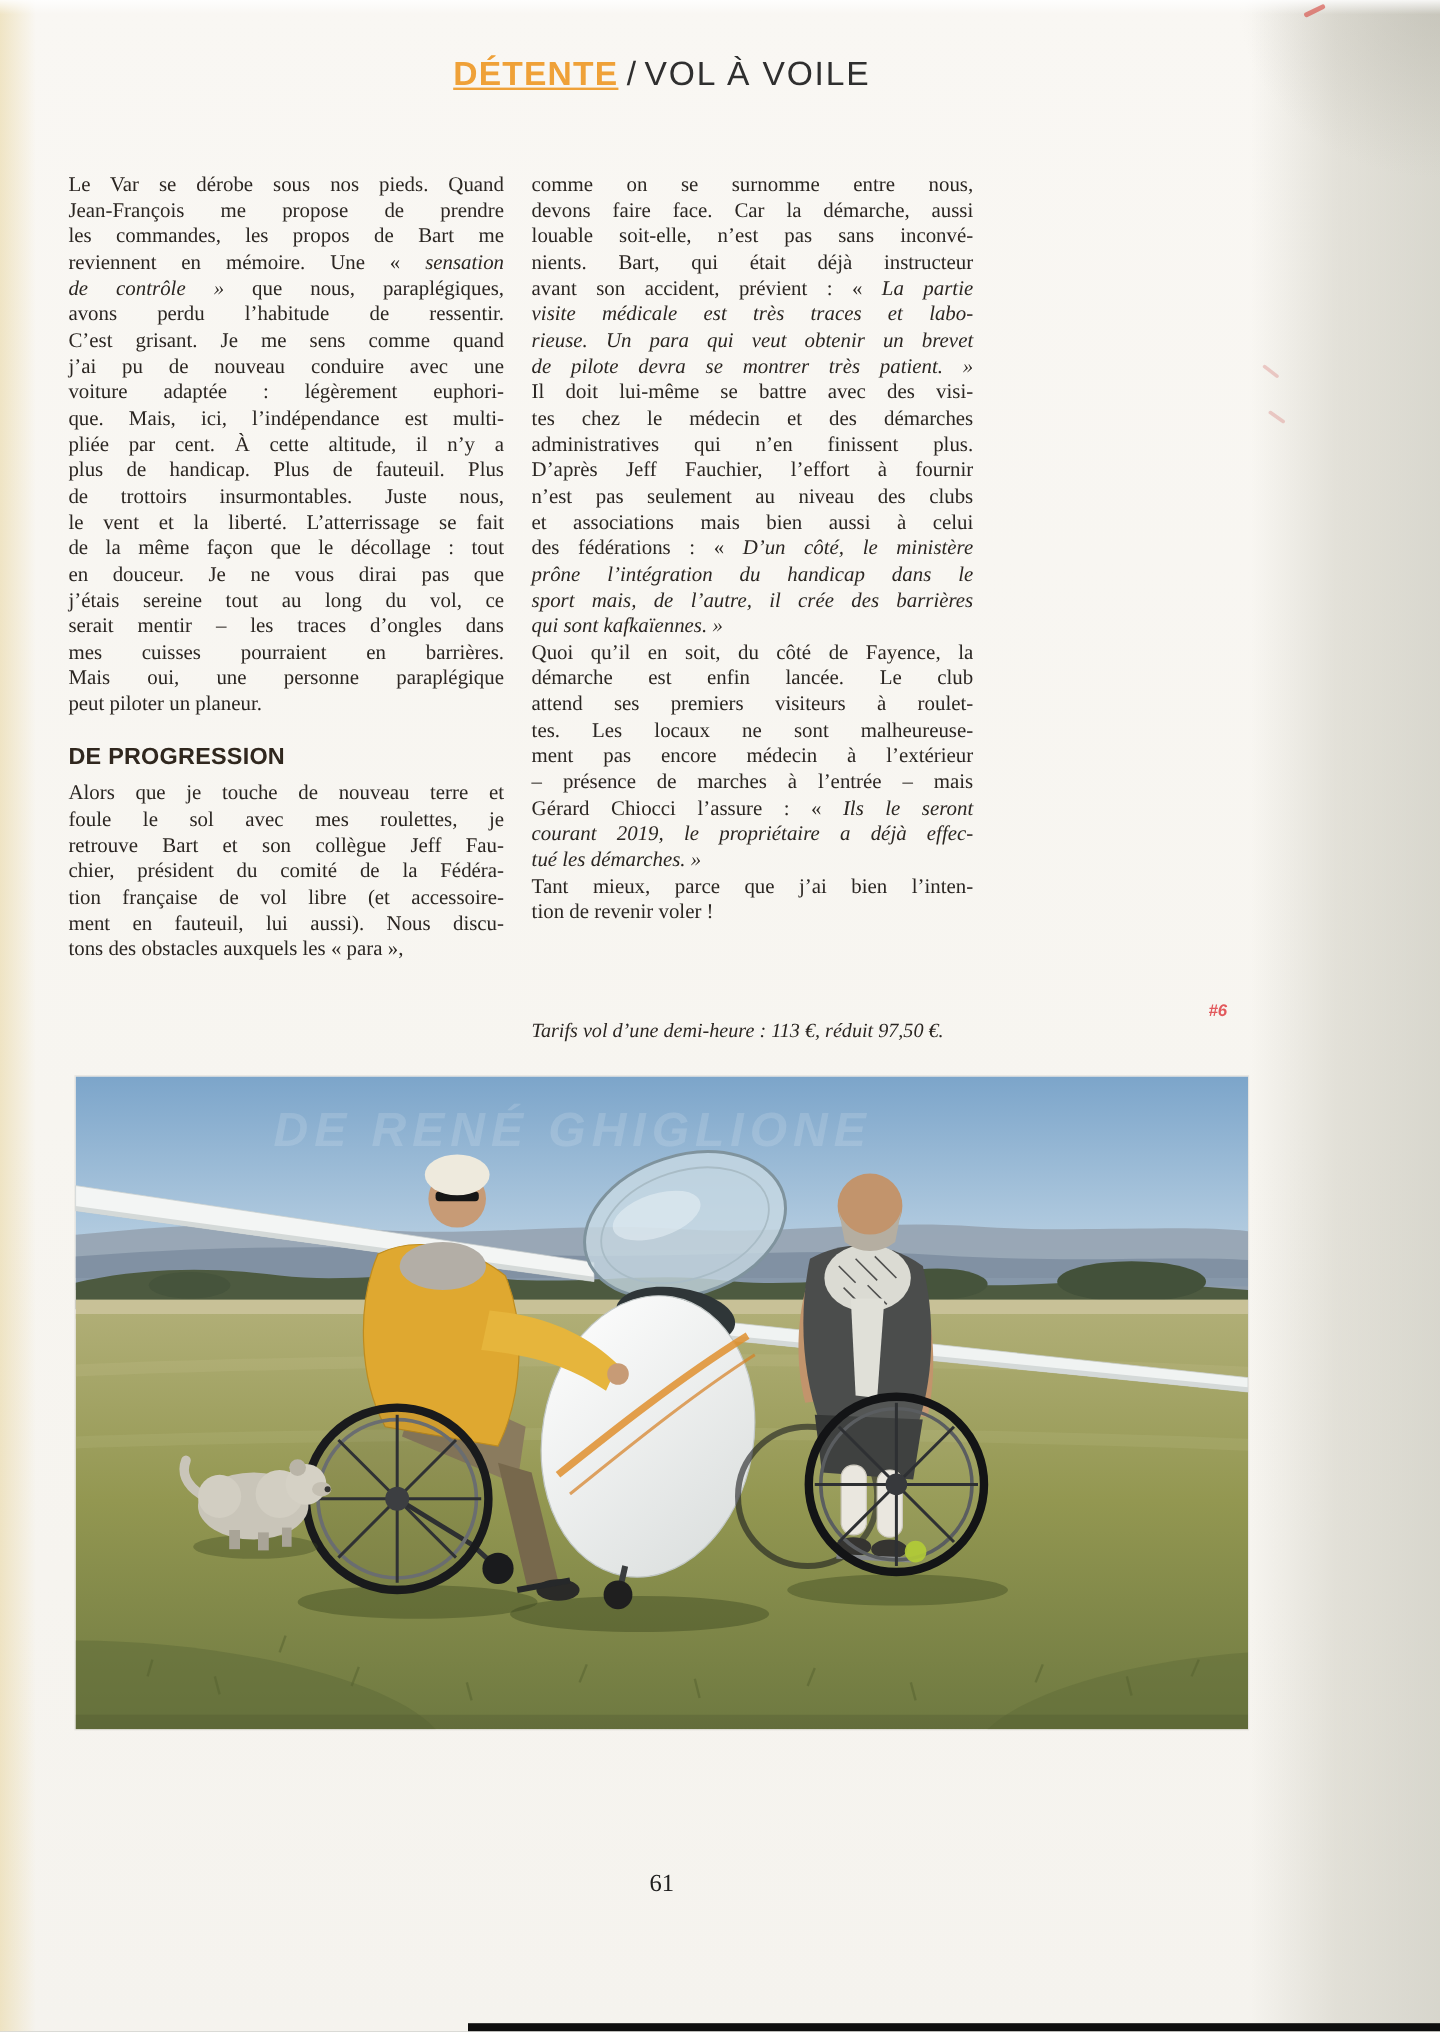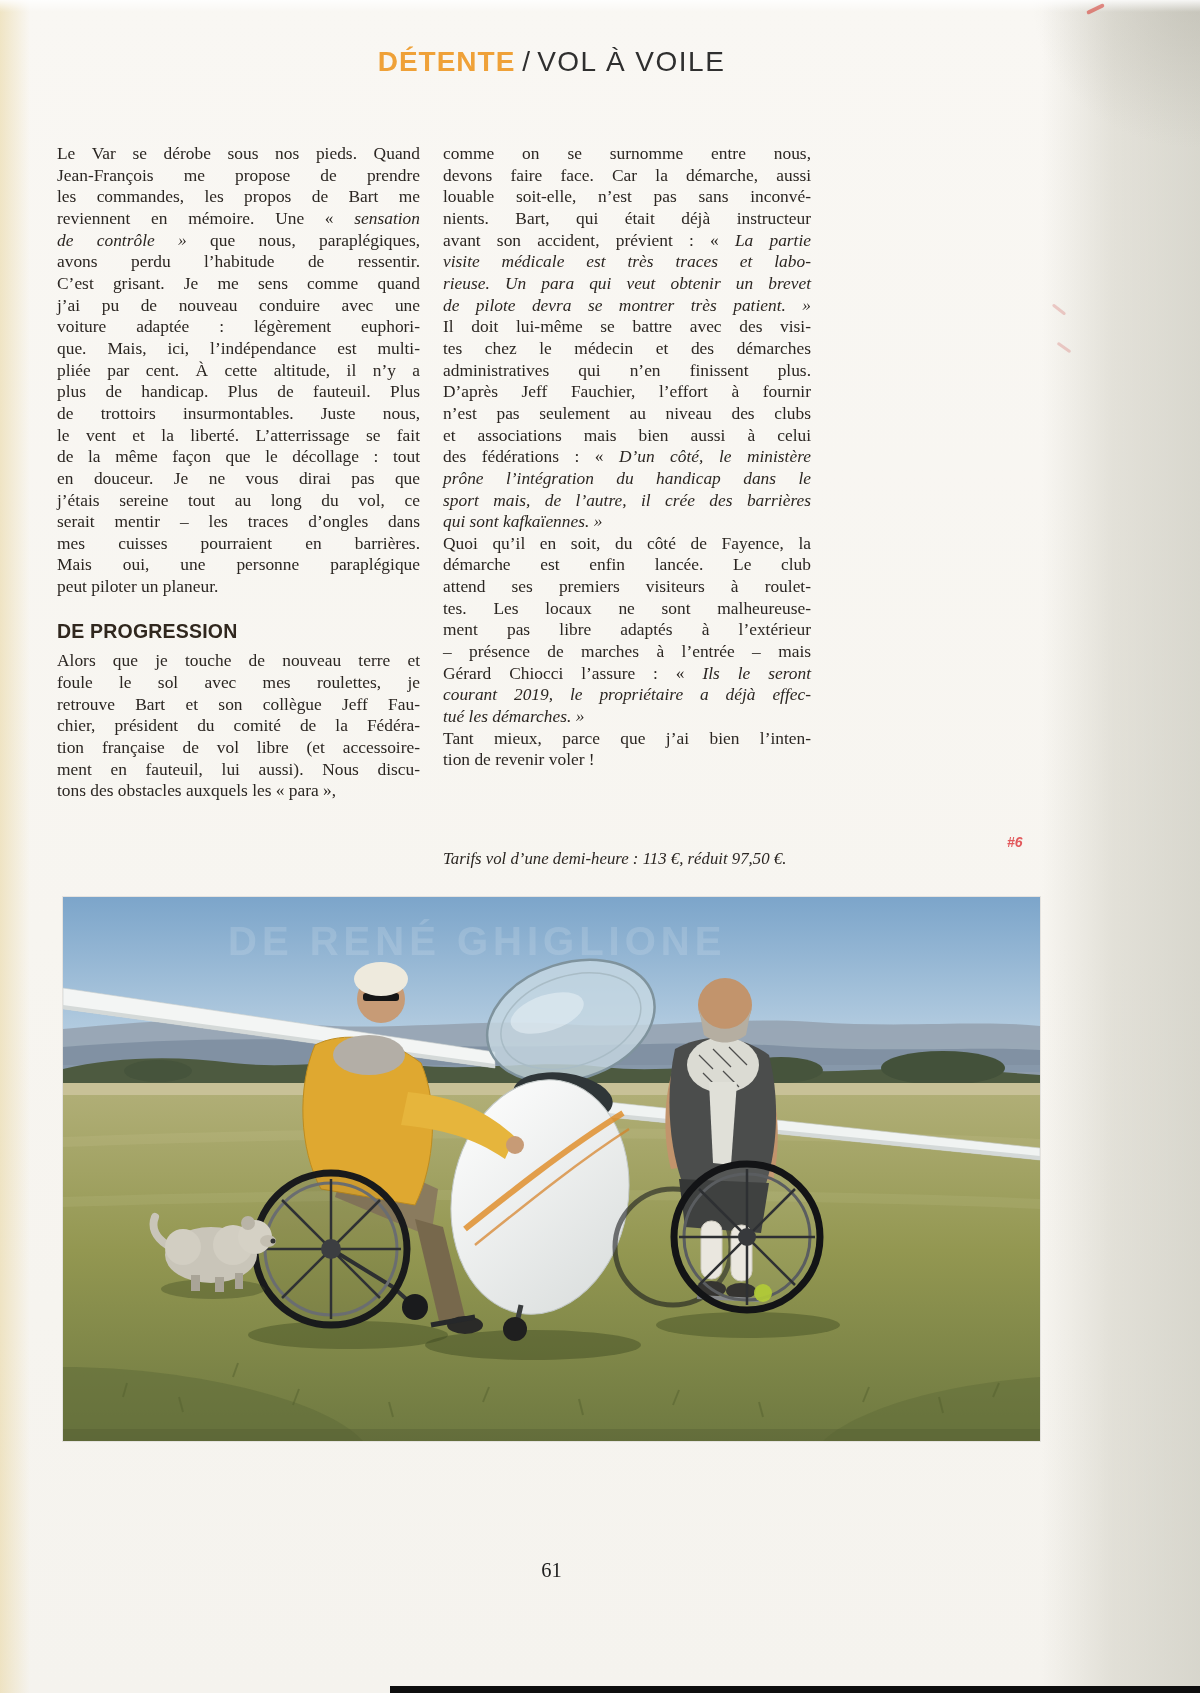--- a/index.html
+++ b/index.html
@@ -17,40 +17,40 @@
              background:linear-gradient(180deg,rgba(255,255,255,.85),rgba(255,255,255,0));}
   .red-mark{position:absolute;left:1086px;top:7px;width:19px;height:4px;border-radius:2px;
             background:rgba(214,66,58,.6);transform:rotate(-26deg);}
   .pink-stroke{position:absolute;width:16px;height:3px;border-radius:2px;background:rgba(214,120,118,.35);}
   .ps1{left:1051px;top:308px;transform:rotate(38deg);}
   .ps2{left:1056px;top:346px;transform:rotate(35deg);}
 
   
   .header{position:absolute;left:63px;top:46px;width:977px;text-align:center;
           font-family:"Liberation Sans",sans-serif;font-size:28px;line-height:32px;}
-  .h-orange{color:#EFA138;font-weight:700;letter-spacing:1px;}
+  .h-orange{color:#EFA138;font-weight:700;letter-spacing:1px;text-decoration:underline;}
   .h-sep{color:#2f2f2f;font-weight:400;margin:0 7px;}
   .h-topic{color:#2f2f2f;font-weight:400;letter-spacing:1.5px;}
 
   
   .col{position:absolute;top:143px;font-size:17.4px;line-height:21.65px;}
   .col-left{left:57px;width:363px;}
   .col-right{left:443px;width:368px;}
   .tline{text-align:justify;text-align-last:justify;white-space:nowrap;}
   .tline.end{text-align-last:left;}
   .tline .it{font-style:italic;}
   .subhead{font-family:"Liberation Sans",sans-serif;font-weight:700;font-size:19.5px;
            line-height:23.5px;color:#30271E;letter-spacing:.2px;margin:22px 0 7px 0;}
   .tariff{position:absolute;left:443px;top:849px;width:430px;font-style:italic;
           font-size:16.8px;color:#2B2622;}
   .photo-tag{position:absolute;left:1007px;top:834px;font-family:"Liberation Sans",sans-serif;
              font-style:italic;font-weight:700;font-size:14px;color:#E2595C;}
 
   
-  .photo{position:absolute;left:63px;top:897px;width:977px;height:544px;outline:1px solid rgba(0,0,0,.07);}
+  .photo{position:absolute;left:63px;top:897px;width:977px;height:544px;outline:1px solid rgba(0,0,0,.07);font-style:italic;}
   .photo svg{display:block;width:100%;height:100%;}
 
   .pagenum{position:absolute;left:63px;top:1559px;width:977px;text-align:center;
            font-size:20.5px;color:#1f1f1f;}
   .bottom-bar{position:absolute;left:390px;top:1686px;width:810px;height:7px;background:#0e0e0e;}
 </style>
 </head>
 <body>
 
 <div class="page">
@@ -122,21 +122,21 @@
         <div class="tline"><span>n’est pas seulement au niveau des clubs</span></div>
         <div class="tline"><span>et associations mais bien aussi à celui</span></div>
         <div class="tline"><span>des fédérations : « </span><span class="it">D’un côté, le ministère</span></div>
         <div class="tline"><span class="it">prône l’intégration du handicap dans le</span></div>
         <div class="tline"><span class="it">sport mais, de l’autre, il crée des barrières</span></div>
         <div class="tline end"><span class="it">qui sont kafkaïennes. »</span></div>
         <div class="tline"><span>Quoi qu’il en soit, du côté de Fayence, la</span></div>
         <div class="tline"><span>démarche est enfin lancée. Le club</span></div>
         <div class="tline"><span>attend ses premiers visiteurs à roulet-</span></div>
         <div class="tline"><span>tes. Les locaux ne sont malheureuse-</span></div>
-        <div class="tline"><span>ment pas libre adaptés à l’extérieur</span></div>
+        <div class="tline"><span>ment pas encore médecin à l’extérieur</span></div>
         <div class="tline"><span>– présence de marches à l’entrée – mais</span></div>
         <div class="tline"><span>Gérard Chiocci l’assure : « </span><span class="it">Ils le seront</span></div>
         <div class="tline"><span class="it">courant 2019, le propriétaire a déjà effec-</span></div>
         <div class="tline end"><span class="it">tué les démarches. »</span></div>
         <div class="tline"><span>Tant mieux, parce que j’ai bien l’inten-</span></div>
         <div class="tline end"><span>tion de revenir voler !</span></div>
       </div>
   </div>
 
   <div class="tariff">Tarifs vol d’une demi-heure : 113 €, réduit 97,50 €.</div>

